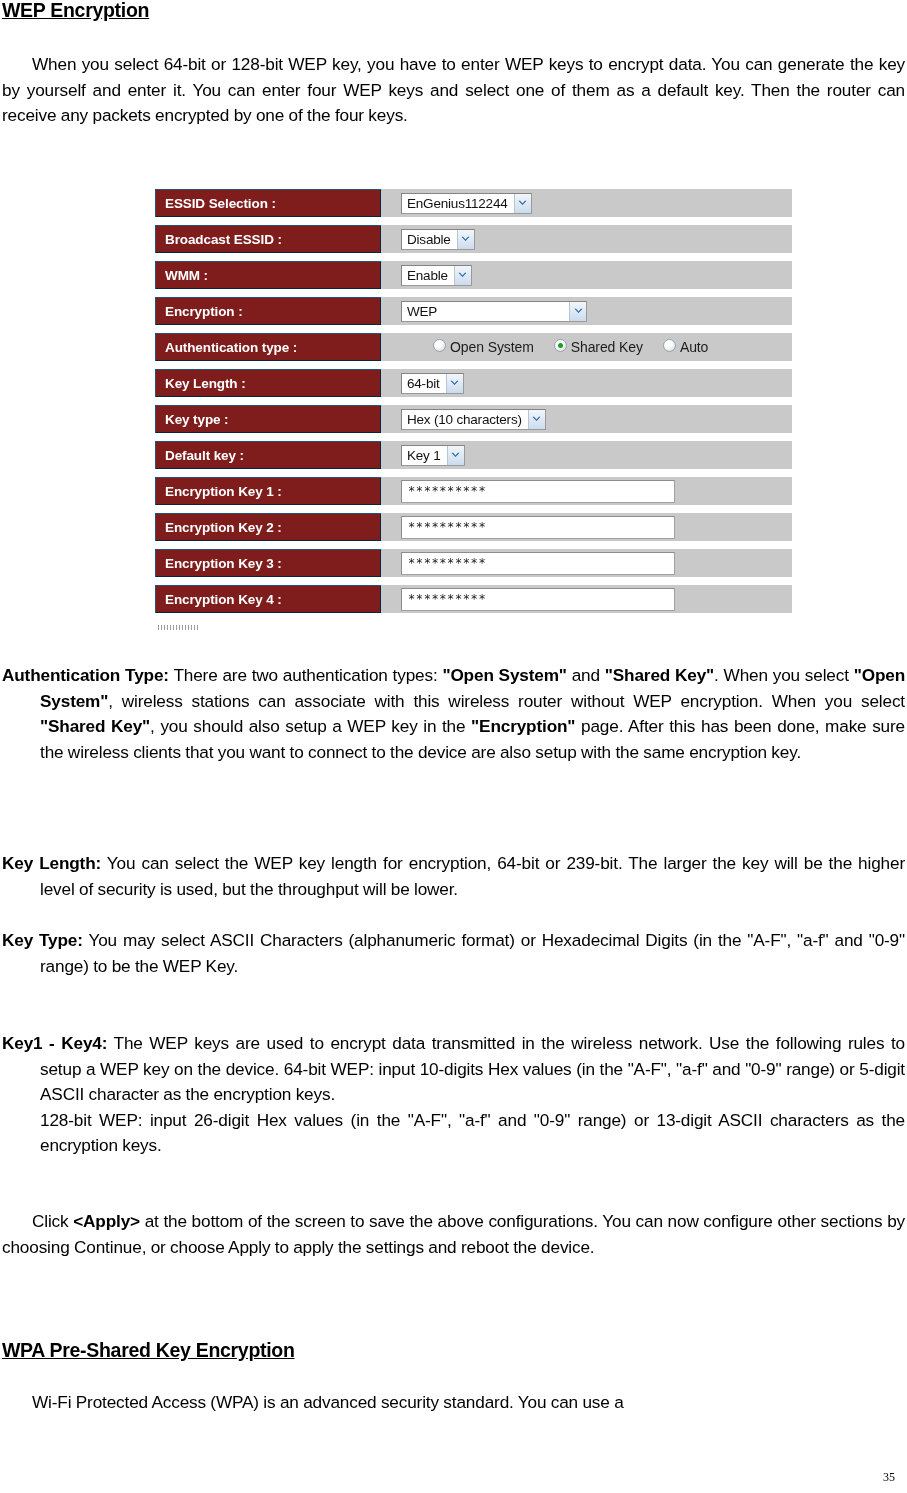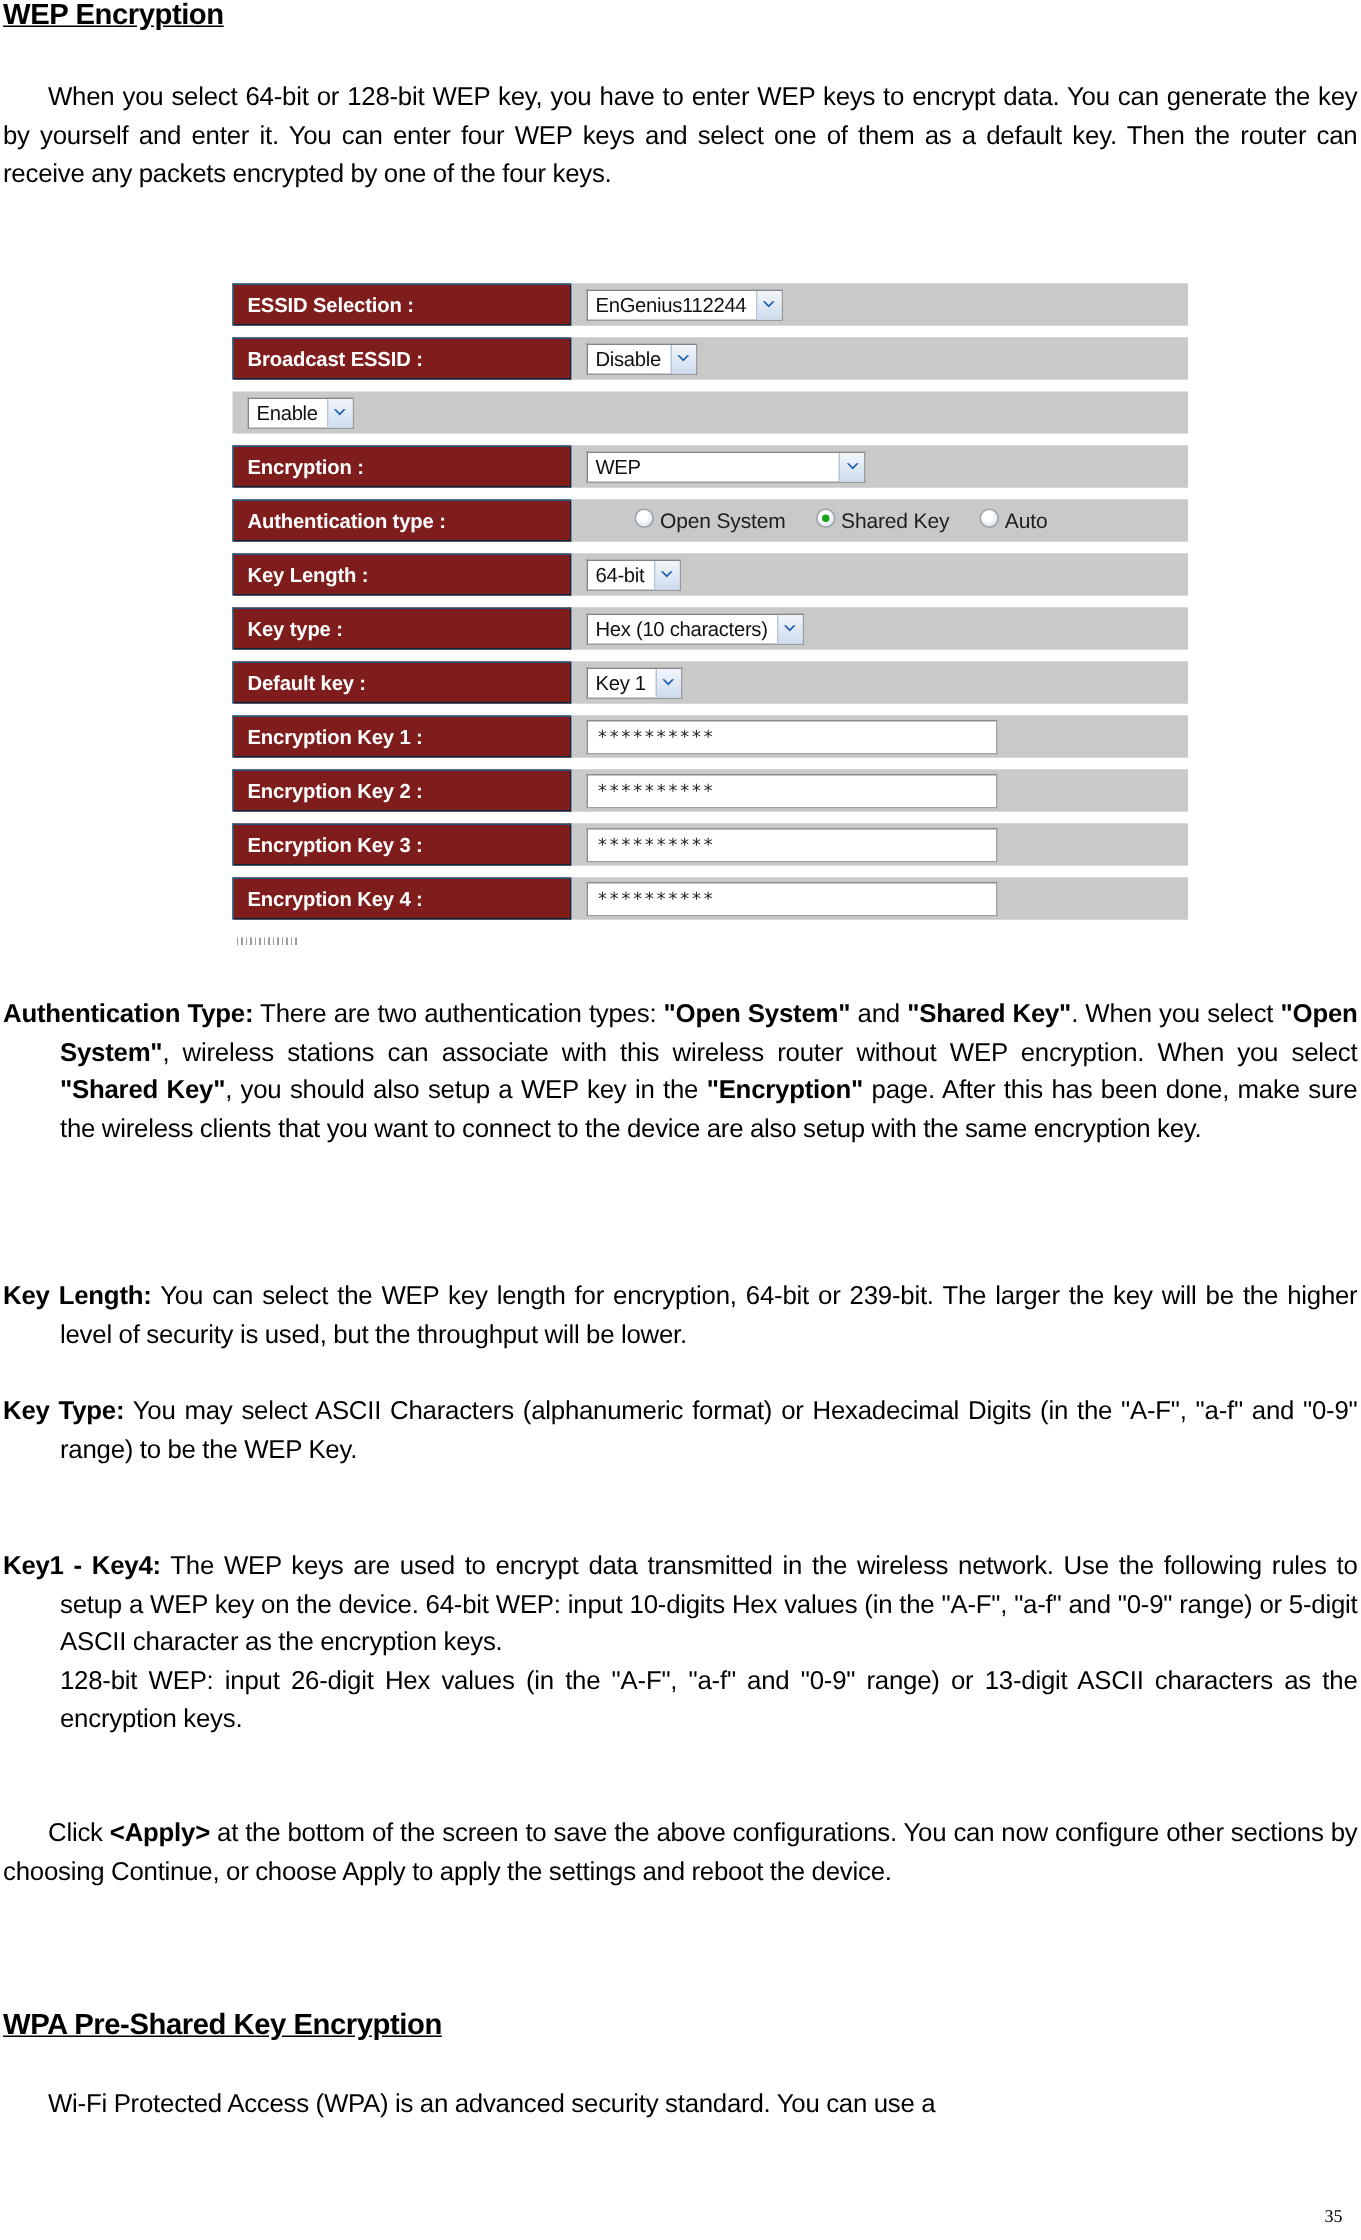--- a/index.html
+++ b/index.html
@@ -70,21 +70,21 @@
     align-items: center;
     padding-left: 9px;
     border-top: 1px solid #21547a;
     border-left: 1px solid #21547a;
     box-shadow: inset -1px -1px 0 #08273f;
   }
   .cfg-value {
     flex: 1 1 auto;
     display: flex;
     align-items: center;
-    padding-left: 10px;
+    padding-left: 20px;
     background: #c9c9c9;
   }
 
   
   .sel {
     display: inline-flex;
     align-items: stretch;
     height: 21px;
     background: #ffffff;
     border: 1px solid #9a9a9a;
@@ -221,20 +221,21 @@
           <span class="sel-arrow">
             <svg width="9" height="6" viewBox="0 0 9 6">
                 <path d="M0.5 0.8 L4.5 5 L8.5 0.8 L7 0.8 L4.5 3.4 L2 0.8 Z" fill="#1d5fae"></path>
               </svg>
           </span>
         </div>
       </div>
     </div>
 
     <div class="cfg-row">
+      <div class="cfg-label">WMM :</div>
       <div class="cfg-value">
         <div class="sel">
           <span class="sel-text">Enable</span>
           <span class="sel-arrow">
             <svg width="9" height="6" viewBox="0 0 9 6">
                 <path d="M0.5 0.8 L4.5 5 L8.5 0.8 L7 0.8 L4.5 3.4 L2 0.8 Z" fill="#1d5fae"></path>
               </svg>
           </span>
         </div>
       </div>

